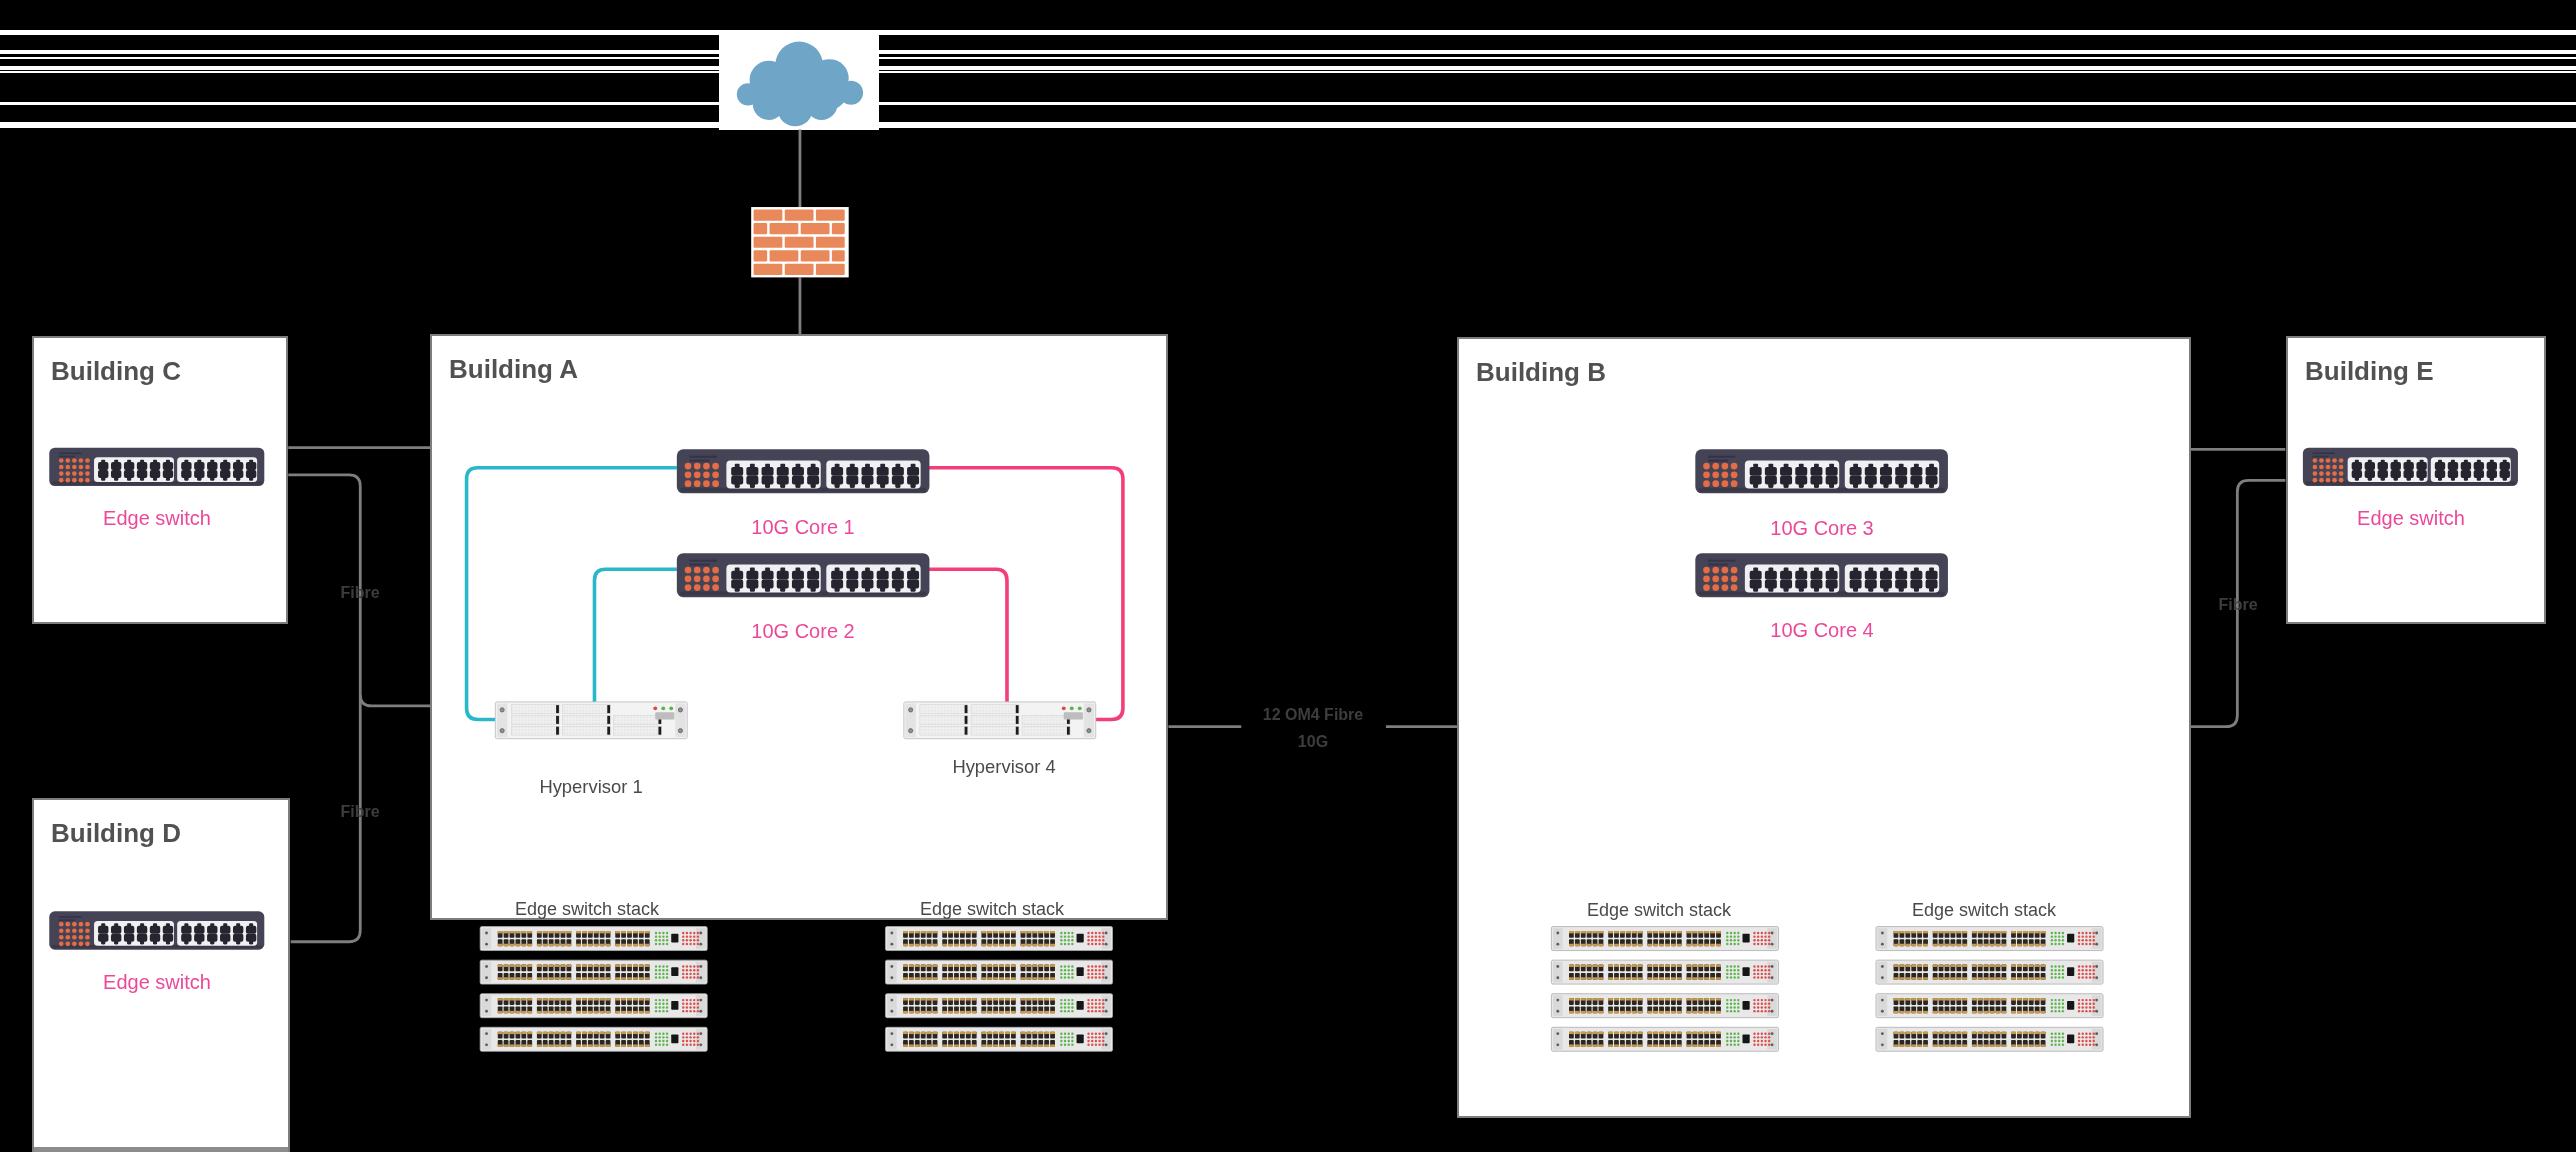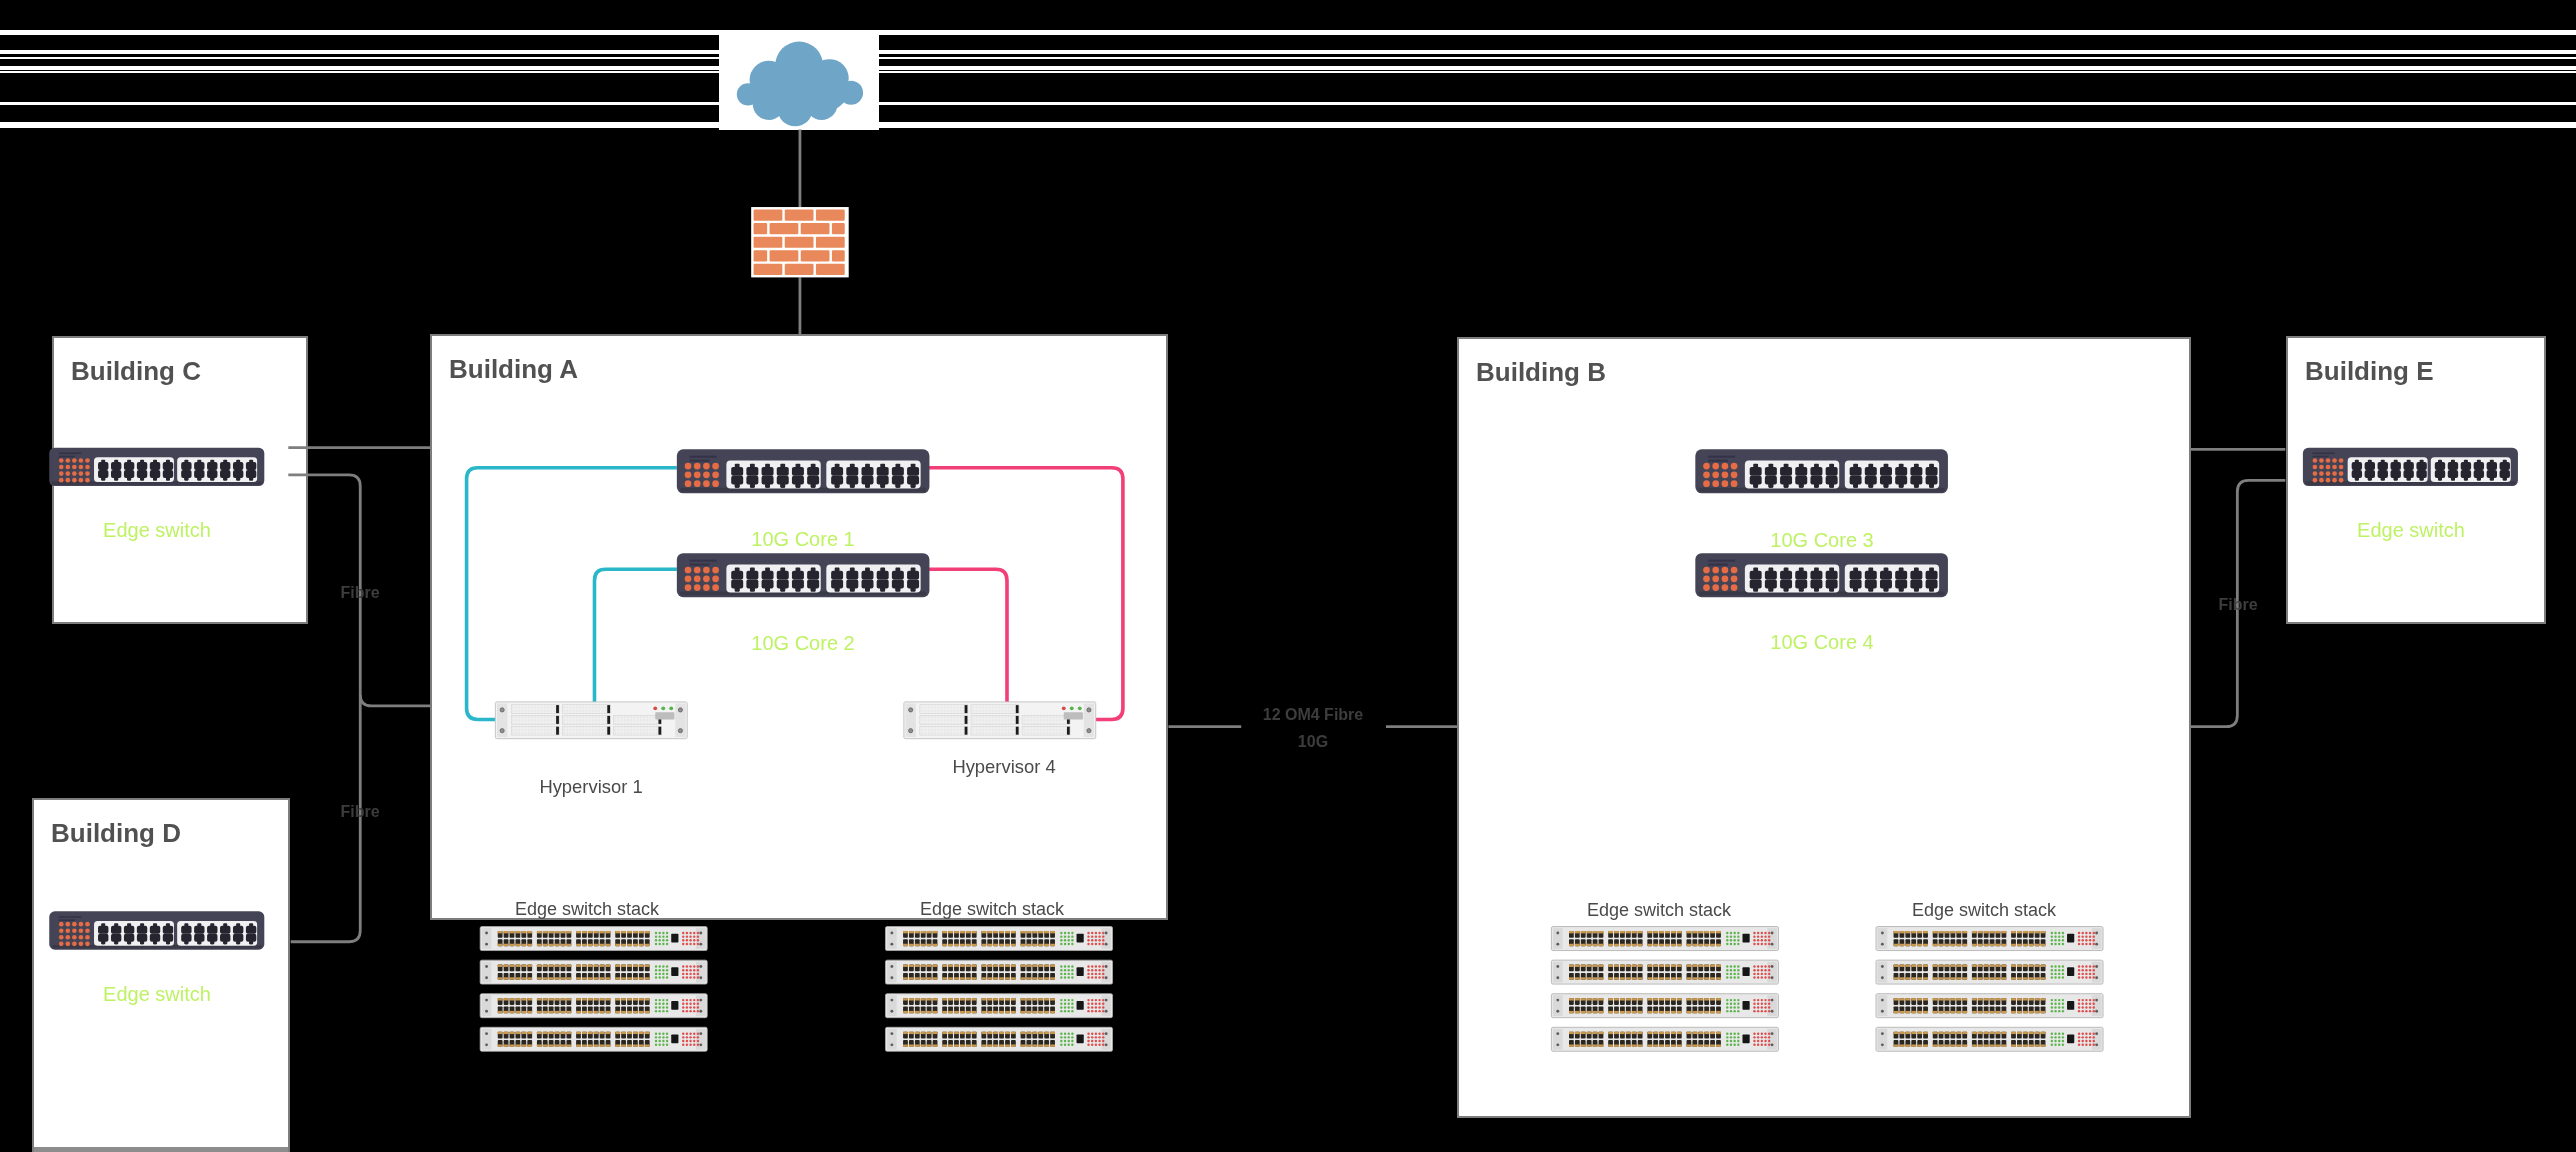--- a/index.html
+++ b/index.html
@@ -2,21 +2,21 @@
 <html style="--bg: #000000; --stripe: #ffffff; --boxfill: #ffffff; --boxborder: #7d7d7d; --dband: #8c8c8c;font-size:12.8px"><head>
 <meta charset="utf-8">
 <style>
   html,body{margin:0;padding:0;background:#000;}
   #canvas{position:relative;width:2576px;height:1152px;background:var(--bg,#000);overflow:hidden;
           font-family:"Liberation Sans","DejaVu Sans",sans-serif;}
   .stripe{position:absolute;left:0;width:100%;background:var(--stripe,#fff);}
   .bldg{position:absolute;background:var(--boxfill,#fff);border:2.4px solid var(--boxborder,#7d7d7d);box-sizing:border-box;}
   .b-title{position:absolute;left:17px;top:18.4px;font-size:26px;font-weight:600;color:#515151;white-space:nowrap;}
   .lbl{position:absolute;transform:translate(-50%,-50%);white-space:nowrap;text-align:center;}
-  .dev-label{font-size:20px;font-weight:400;color:#bef264;margin-top:12px;}
+  .dev-label{font-size:20px;font-weight:400;color:#ec4899;}
   .hyp-label{font-size:18.4px;font-weight:400;color:#4a4a4a;}
   .stack-label{font-size:18px;font-weight:400;color:#4a4a4a;}
   .link-label{font-size:16px;font-weight:700;color:#3d3d3d;}
   .ab-label div{line-height:27px;}
   .whitebox{position:absolute;background:#fff;}
   #overlay{position:absolute;left:0;top:0;width:2576px;height:1152px;pointer-events:none;}
   .d-band{position:absolute;left:0;right:0;bottom:0;height:31px;background:var(--dband,#8c8c8c);}
 </style>
 </head>
 <body>
@@ -34,21 +34,21 @@
     </div>
 
   <div class="whitebox" style="left:719px;top:32px;width:160px;height:98px;"></div>
 
   <div class="bldg" style="left:430px;top:334px;width:738px;height:586px;">
     <div class="b-title">Building A</div>
   </div>
   <div class="bldg" style="left:1457px;top:337px;width:734px;height:781px;">
     <div class="b-title">Building B</div>
   </div>
-  <div class="bldg" style="left:32px;top:336px;width:256px;height:288px;margin-left:20px;">
+  <div class="bldg" style="left:32px;top:336px;width:256px;height:288px;">
     <div class="b-title">Building C</div>
   </div>
   <div class="bldg" style="left:32px;top:798px;width:258px;height:382px;">
     <div class="b-title">Building D</div>
     <div class="d-band"></div>
   </div>
   <div class="bldg" style="left:2286px;top:336px;width:260px;height:288px;text-align:center;">
     <div class="b-title">Building E</div>
   </div>
 

